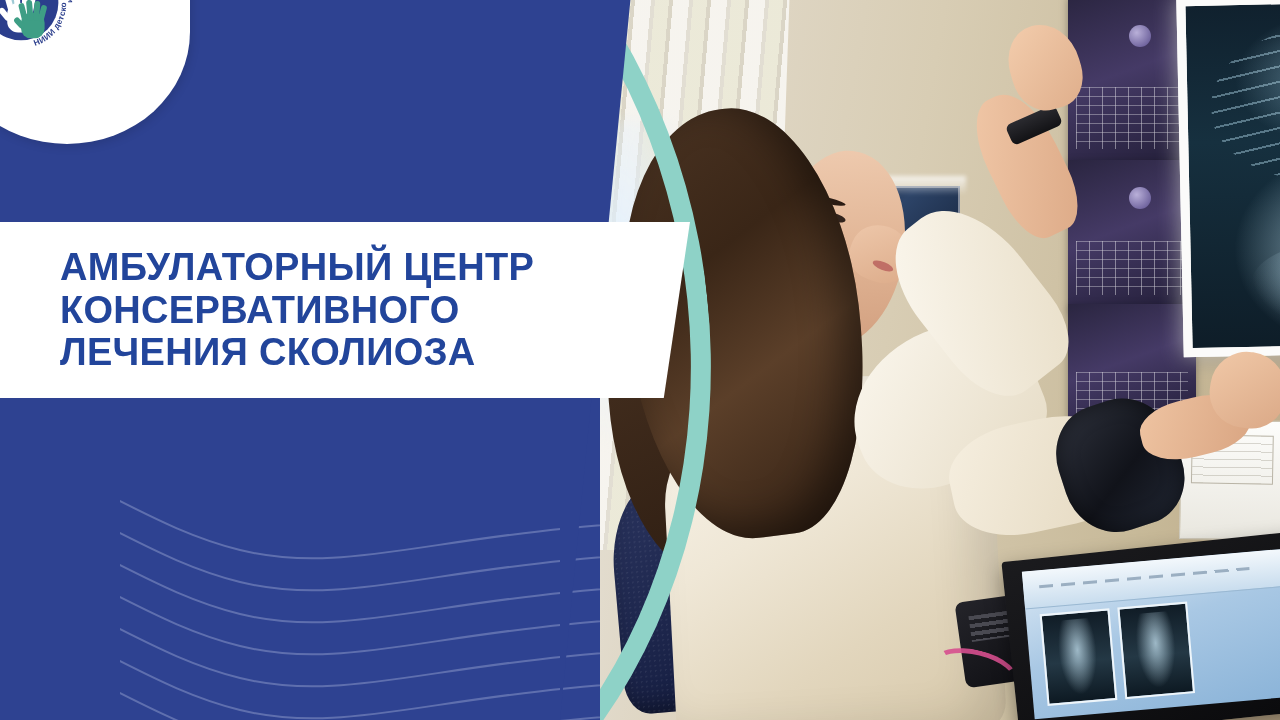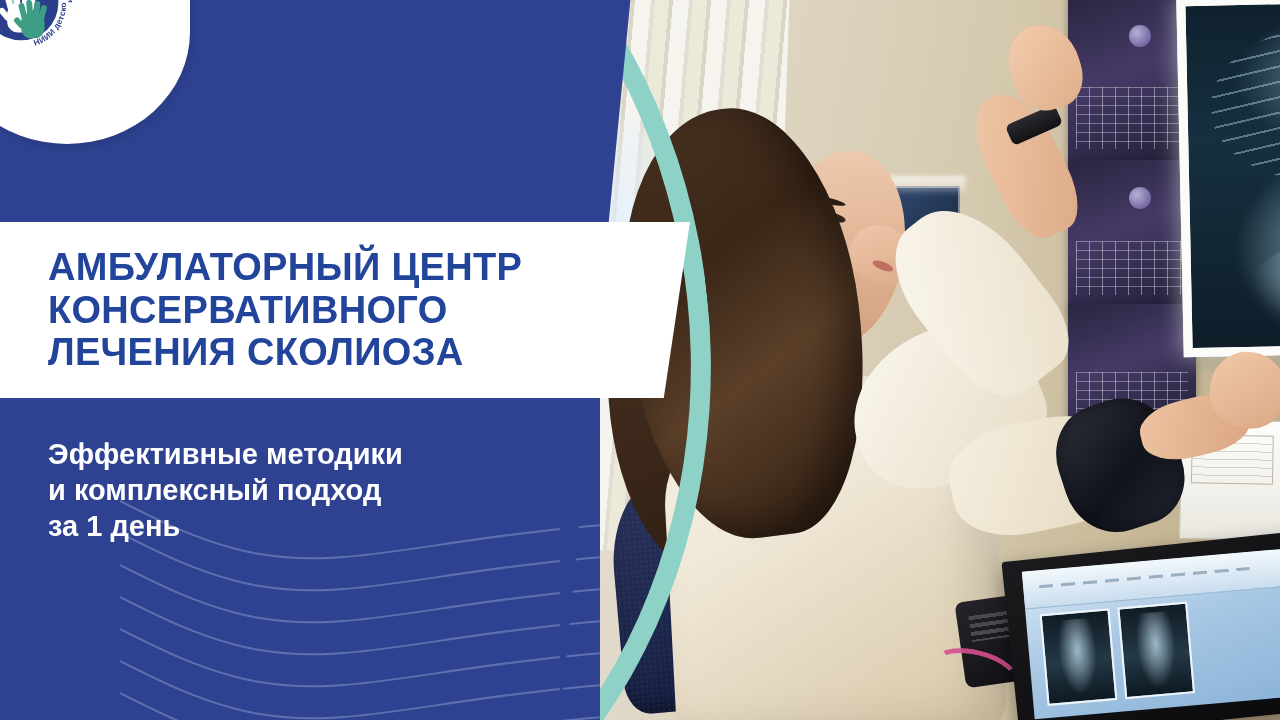--- a/index.html
+++ b/index.html
@@ -417,21 +417,21 @@
   
   .title-card {
     position:absolute; left:0; top:222px;
     width:690px; height:176px;
     background:#ffffff;
     clip-path:polygon(0 0, 100% 0, 96.2% 100%, 0 100%);
     box-shadow:0 4px 16px rgba(0,0,0,.14);
     display:flex; align-items:center;
   }
   .title-text {
-    margin-left:48px;
+    margin-left:60px;
     color:#22459B;
     font-size:38px;
     font-weight:bold;
     line-height:1.12;
     letter-spacing:.3px;
     text-transform:uppercase;
     white-space:pre-line;
   }
 
   
@@ -578,17 +578,14 @@
       </svg>
     </div>
   </div>
 
   <div class="title-card">
     <div class="title-text">АМБУЛАТОРНЫЙ ЦЕНТР
 КОНСЕРВАТИВНОГО
 ЛЕЧЕНИЯ СКОЛИОЗА</div>
   </div>
 
-  <div class="subtitle">Эффективные методики
-и комплексный подход
-за 1 день</div>
 
 </div>
 
 </body></html>

